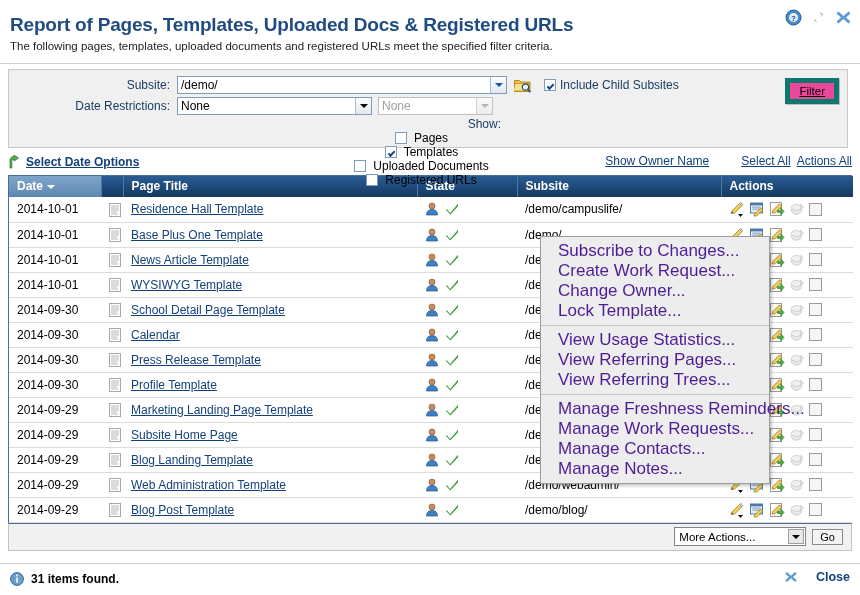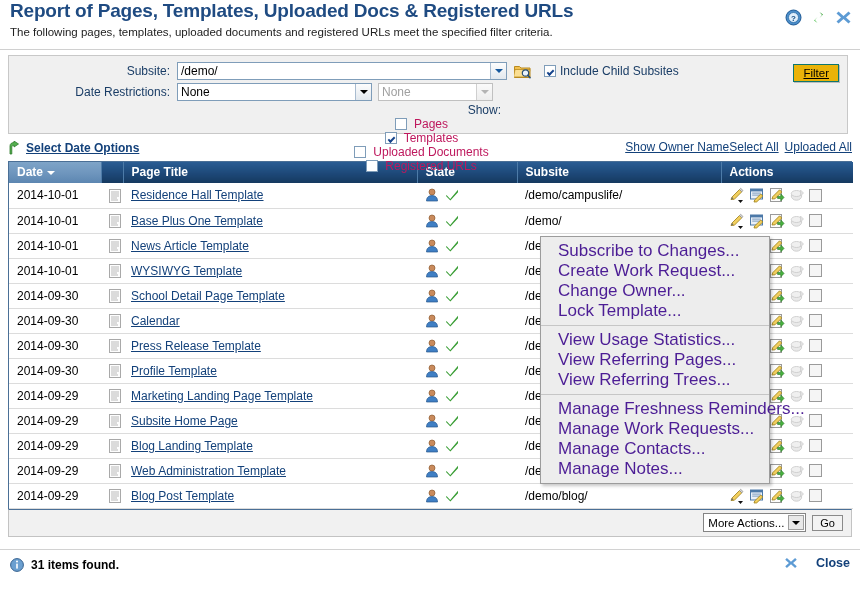--- a/index.html
+++ b/index.html
@@ -8,21 +8,21 @@
     width: 860px; height: 595px;
     overflow: hidden;
     background: #ffffff;
     font-family: "Liberation Sans", sans-serif;
     font-size: 12px;
     color: #000;
   }
   #app { position: relative; width: 860px; height: 595px; background:#fff; }
 
   
-  .page-header { padding: 0 10px 4px 10px; position: relative; }
+  .page-header { padding: 14px 10px 4px 10px; position: relative; }
   .page-title {
     font-size: 19px; font-weight: bold; color: #1F4B82;
     letter-spacing: -0.2px; line-height: 22px; margin: 0;
     font-family: "Liberation Sans", sans-serif;
   }
   .page-subtitle { font-size: 11.5px; color: #222; margin-top: 3px; line-height: 14px; }
   .header-icons { position: absolute; right: 8px; top: 9px; display: flex; gap: 8px; align-items: center; }
   .hicon { width: 17px; height: 17px; display:block; cursor: pointer; }
 
   .hr-line { height:1px; background:#d0d0d0; margin: 6px 0 0 0; }
@@ -66,43 +66,43 @@
   .cbox {
     width:12px;height:12px;border:1px solid #7f9db9;background:#fff;
     display:inline-block;position:relative;flex:none;
   }
   .cbox.checked::after{
     content:""; position:absolute; left:2px; top:4px; width:5px; height:2px;
     border-left:2px solid #16448c; border-bottom:2px solid #16448c;
     transform: rotate(-45deg);
   }
   .show-row { display:flex; align-items:center;flex-direction:column; }
-  .show-item { display:flex; align-items:center; gap:7px; margin-right: 13px; font-size:12px; color:#be185d;text-align:right; }
+  .show-item { display:flex; align-items:center; gap:7px; margin-right: 13px; font-size:12px; color:#000000;text-align:right; }
 
   .filter-btn {
     position:absolute; right: 8px; top: 8px;
-    border:1px solid #0f766e; background: #eab308;
+    border:5px solid #0f766e; background: #ec4899;
     font-size: 11.5px; padding: 2px 9px; cursor:pointer;
     font-family:"Liberation Sans", sans-serif; color:#000;
     box-shadow: 1px 1px 0 #bdbdbd;
     text-decoration: underline;
   }
 
   
   .options-bar {
     margin: 4px 8px 0 8px; height: 20px; display:flex; align-items:center;
     position: relative;
   }
   .sdo { display:flex; align-items:center; gap:5px; }
   .lnk {
     color:#13417a; text-decoration: underline; font-size: 12px; cursor:pointer;
     font-weight: bold;
   }
   .lnk.norm { font-weight: normal; }
-  .right-links { position:absolute; right:0; top:2px; display:flex; gap:0; align-items:center; }
+  .right-links { position:absolute; right:0; top:2px; display:flex; gap:32px; align-items:center; }
 
   
   .tbl-wrap { margin: 3px 8px 0 8px; border:1px solid #4a6f96; border-bottom:none;}
   table.grid { width:100%; border-collapse: collapse; table-layout: fixed; }
   table.grid thead th {
     background: linear-gradient(#2a5d93, #1d4878 55%, #15395f);
     color:#fff; font-size:12px; font-weight:bold; text-align:left;
     padding: 3px 0 4px 8px; height:20px;
     border-right:1px solid #4d7ba8;
     white-space: nowrap;
@@ -131,21 +131,21 @@
   .act.dim { opacity:0.45; cursor:default; }
   .act-chk { width:13px;height:13px;border:1px solid #9a9a9a;background:#f5f5f5; display:inline-block; }
 
   
   .tbl-footer {
     margin: 0 8px 0 8px; border:1px solid #c3c3c3; border-top:1px solid #4a6f96;
     background:#f1f1f1; height: 28px; display:flex; align-items:center;
     justify-content:flex-end; padding-right: 8px; gap:6px;
   }
   .ma-sel {
-    width: 103px; height:19px; border:1px solid #848484; background:#fff;
+    width: 132px; height:19px; border:1px solid #848484; background:#fff;
     font-size:11.5px; display:flex; align-items:center; padding-left:4px; position:relative;
   }
   .ma-sel .arrowbox2 {
     position:absolute;right:1px;top:1px;bottom:1px;width:16px;background:#e8e8e8;
     border:1px solid #9e9e9e; display:flex;align-items:center;justify-content:center;
   }
   .go-btn {
     border:1px solid #8a8a8a; background:#f3f3f3; font-size:11px; padding:1px 7px;
     font-family:"Liberation Sans",sans-serif; cursor:pointer;
   }
@@ -260,21 +260,21 @@
     <div class="sdo">
       <svg width="13" height="14" viewBox="0 0 13 14">
         <path d="M2 13 V5 C2 2.5 4 1.5 6 1.5 L6 0 L10.5 3 L6 6 L6 4.3 C4.6 4.3 3.8 5 3.8 6.2 V13 Z" fill="#55b04f" stroke="#2f7a2c" stroke-width="0.8"></path>
       </svg>
       <span class="lnk">Select Date Options</span>
     </div>
     <div class="right-links">
       <span class="lnk norm">Show Owner Name</span>
       <span style="display:flex;gap:6px;">
         <span class="lnk norm">Select All</span>
-        <span class="lnk norm">Uploaded All</span>
+        <span class="lnk norm">Actions All</span>
       </span>
     </div>
   </div>
 
   <div class="tbl-wrap">
     <table class="grid">
       <colgroup>
         <col style="width:92px">
           <col style="width:22px">
           <col style="width:294px">

